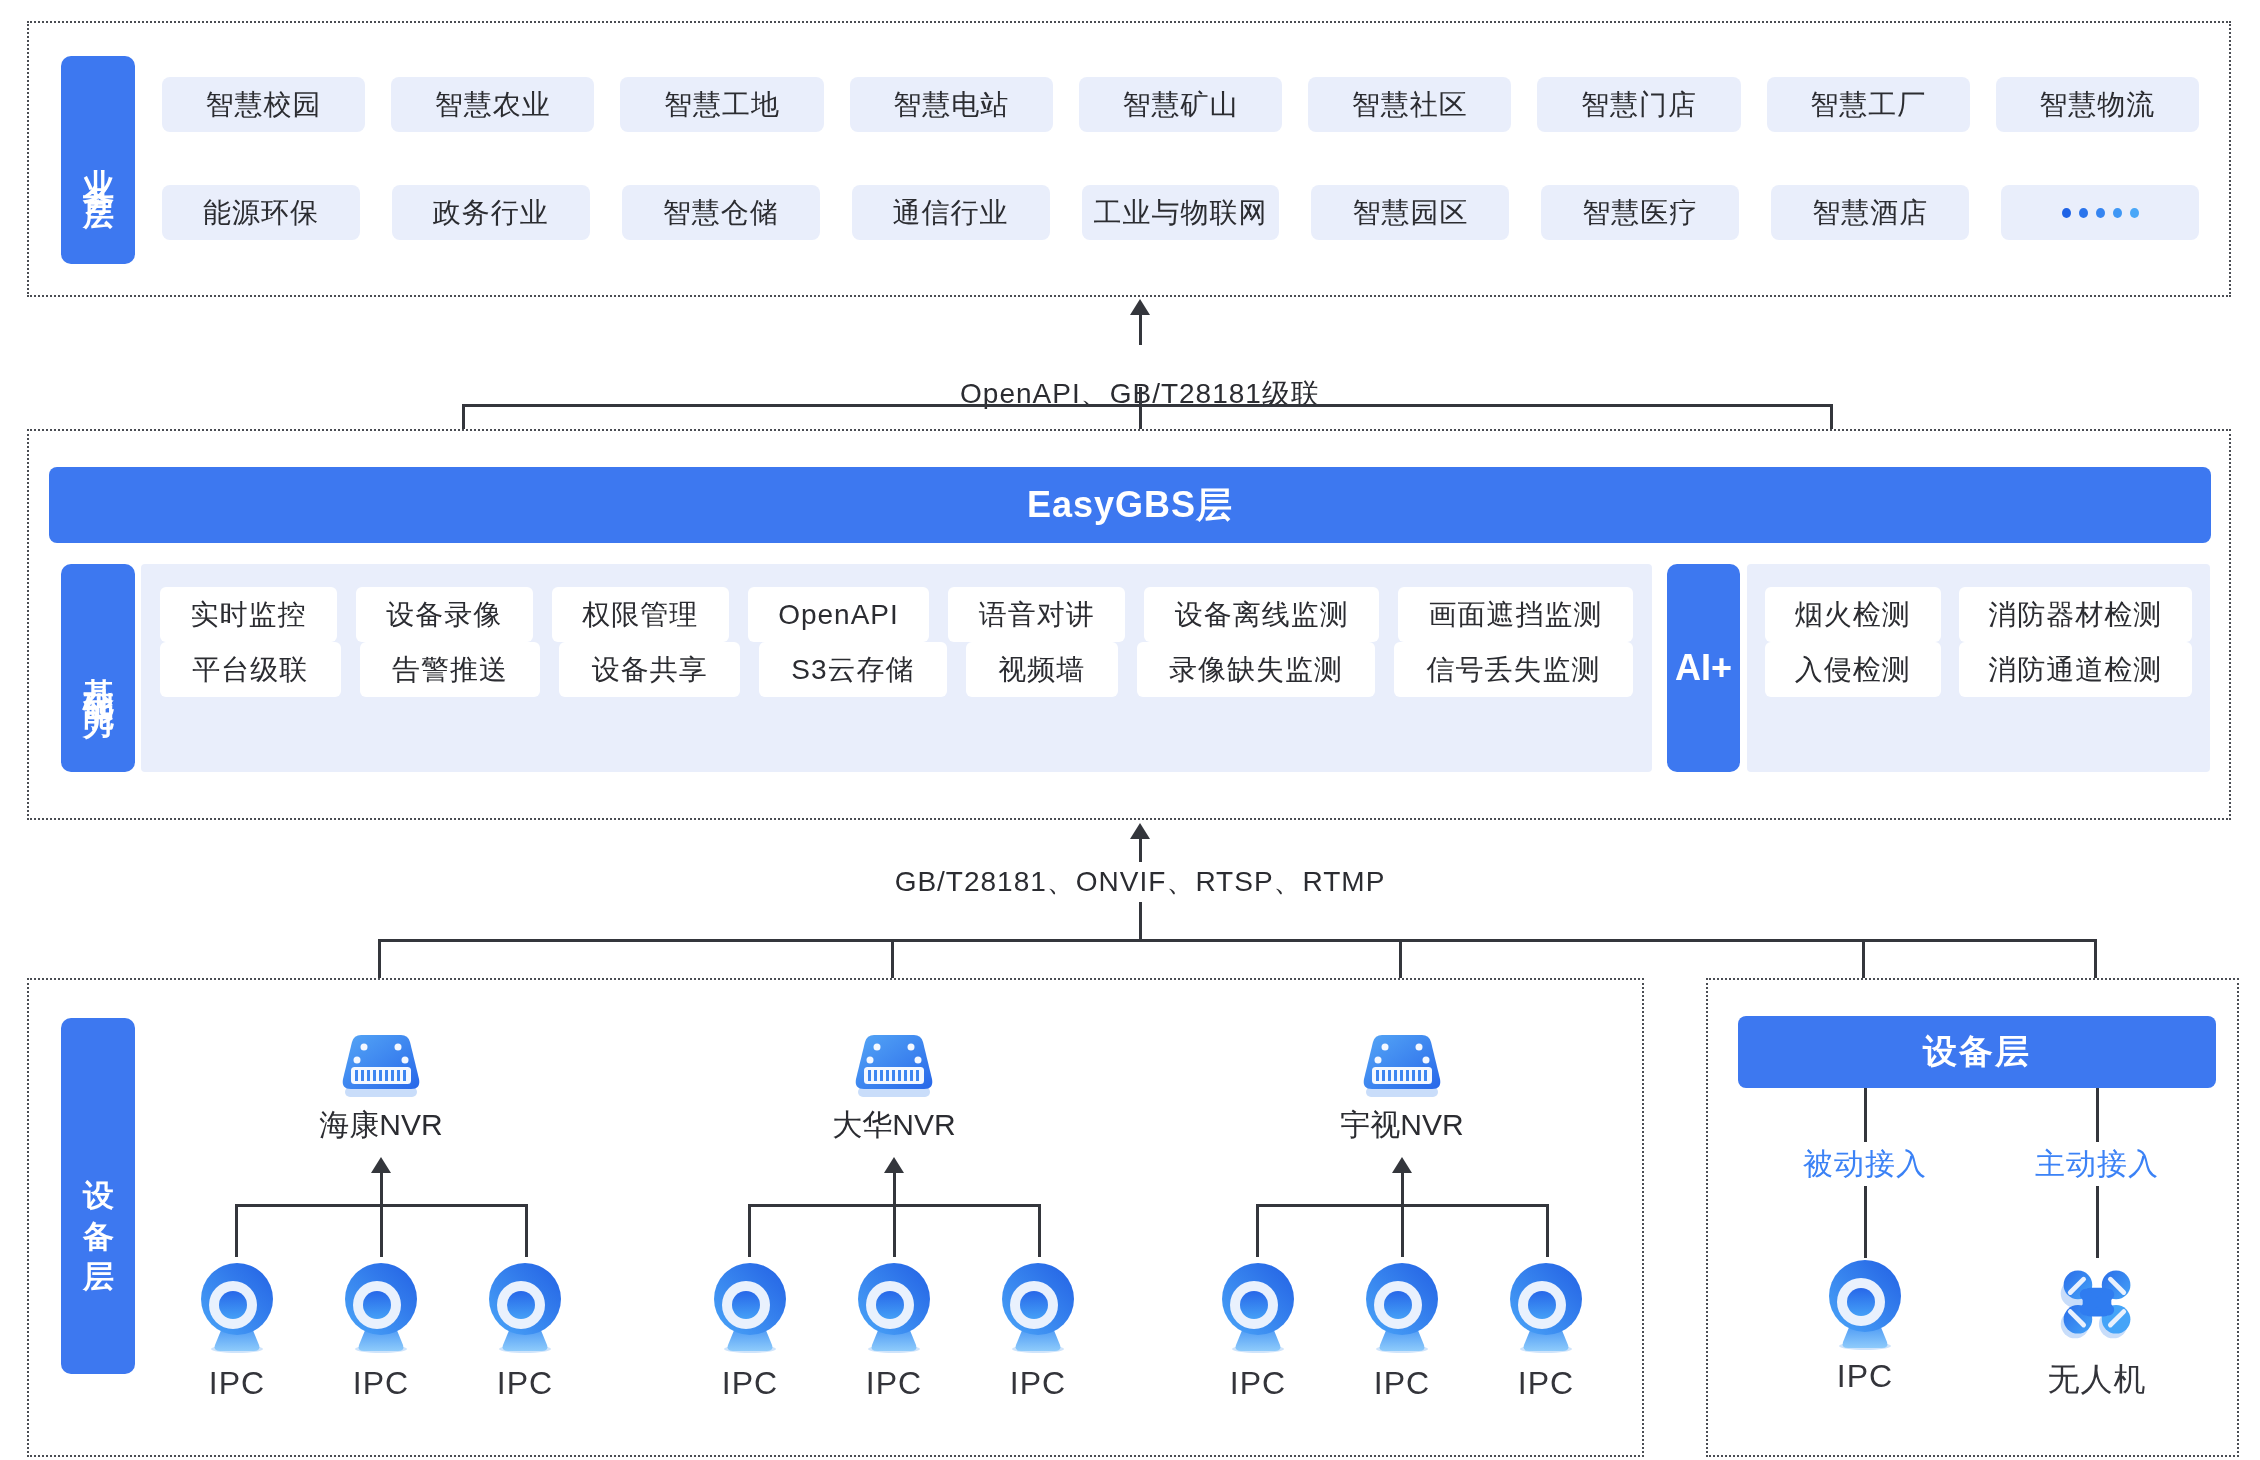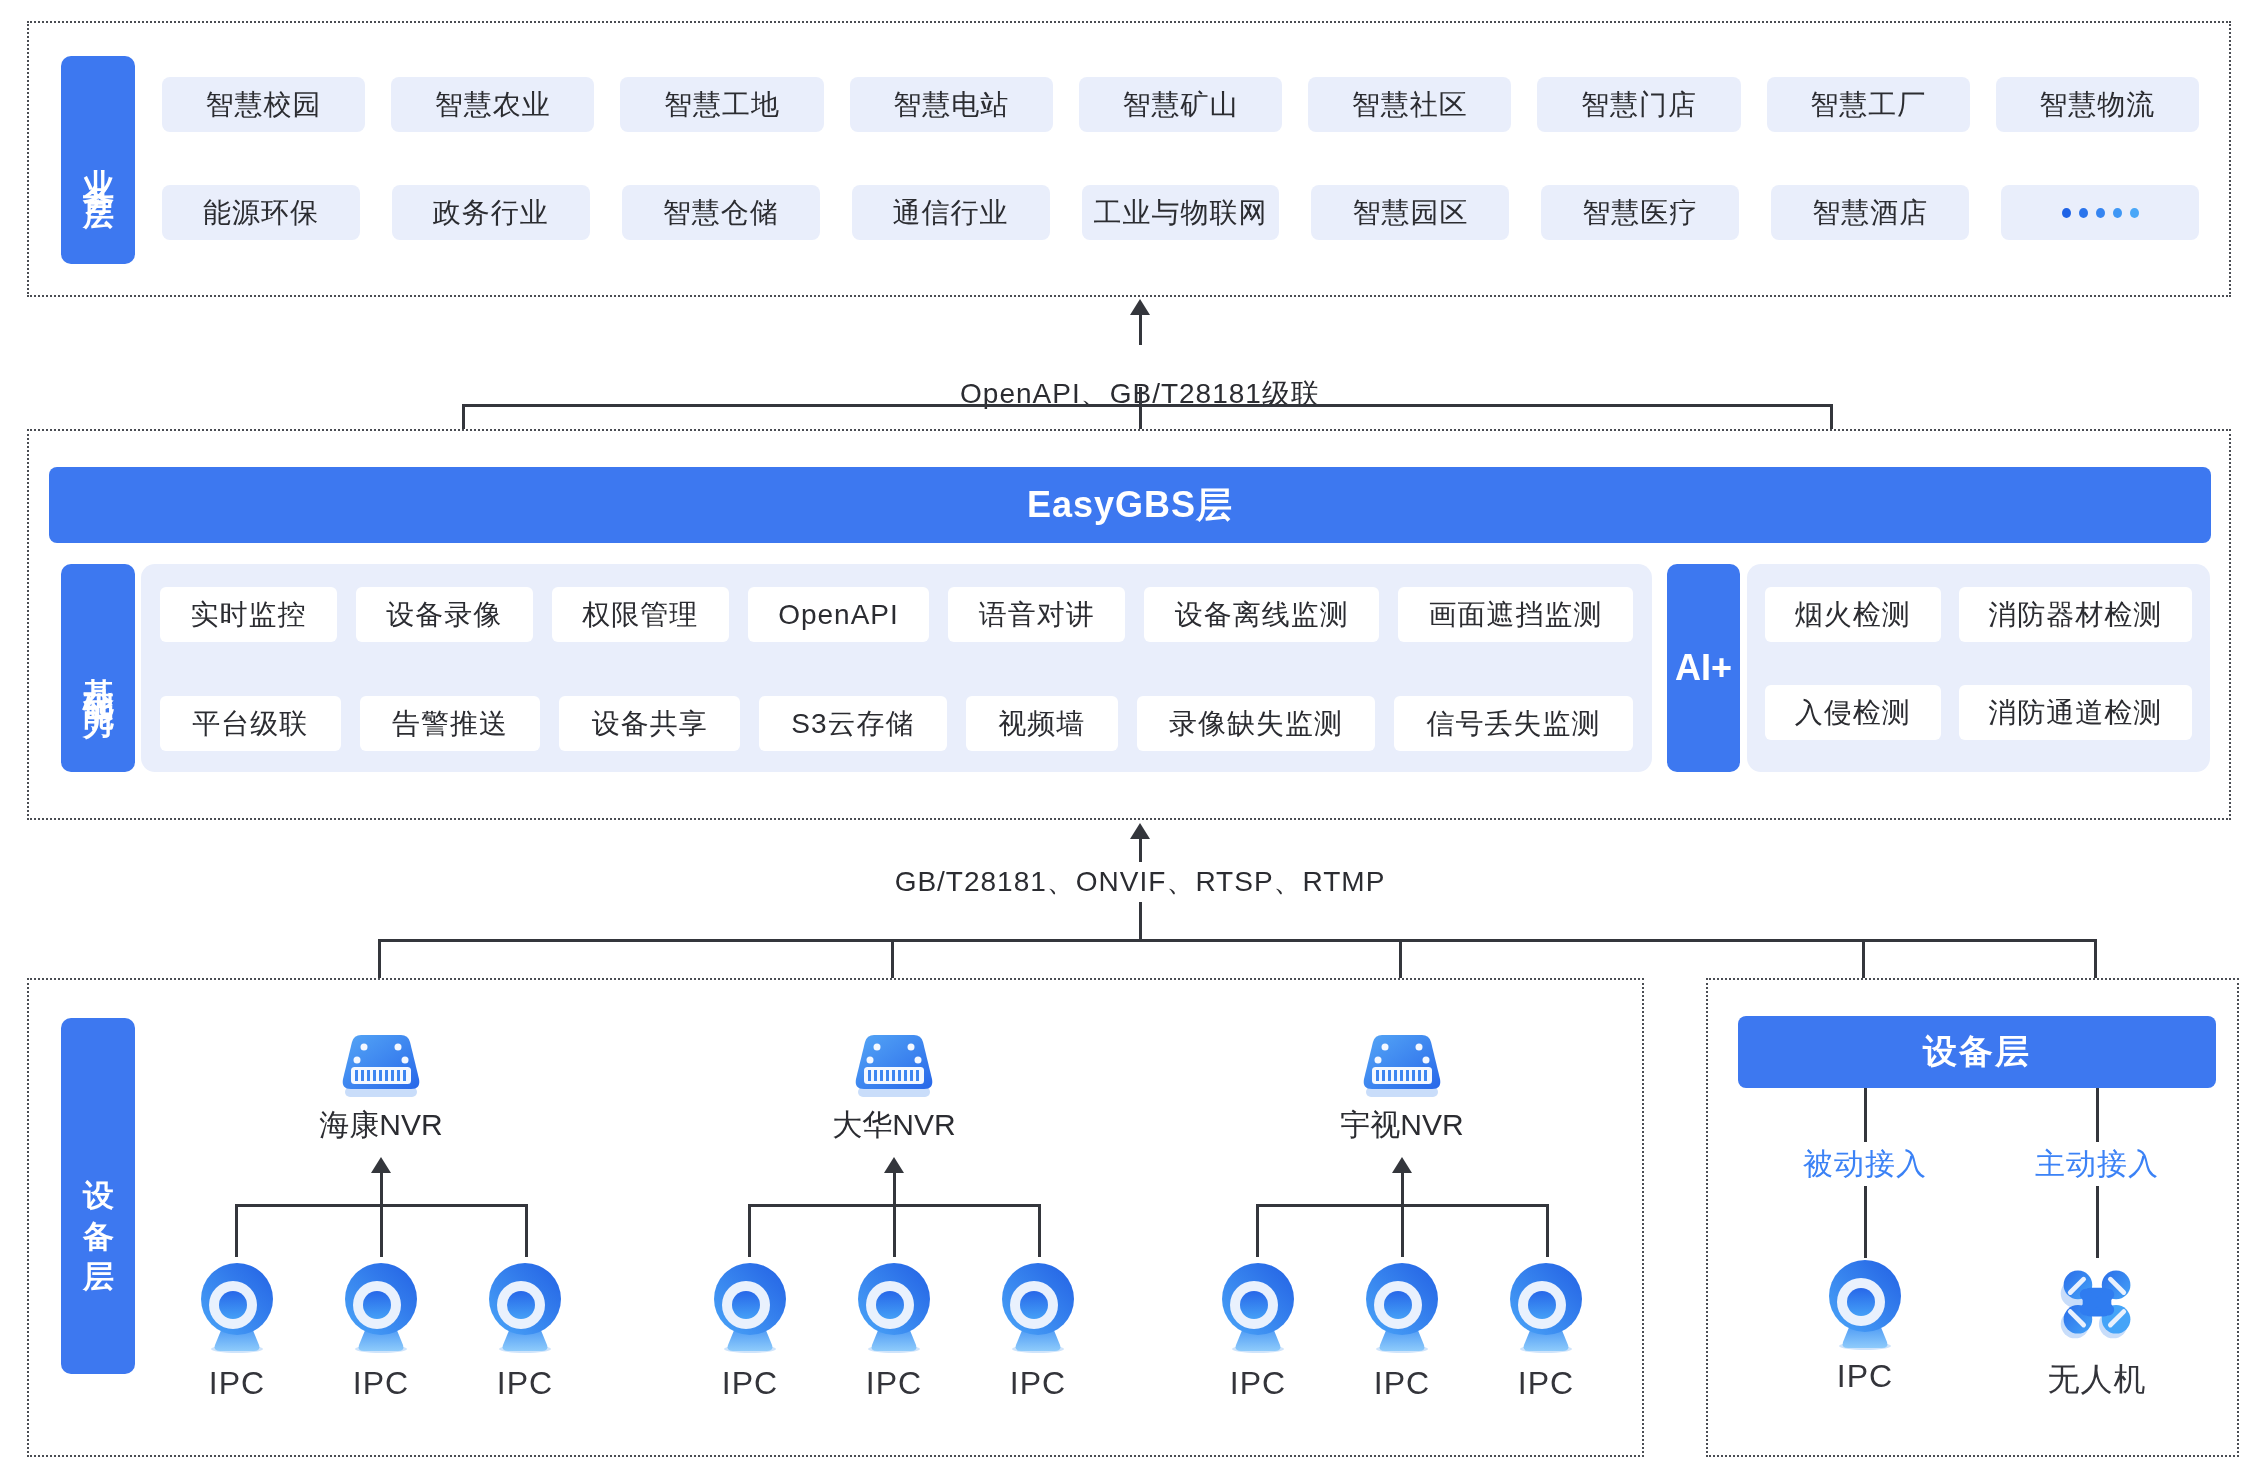--- a/index.html
+++ b/index.html
@@ -21,22 +21,22 @@
     background:#e9eefb;border-radius:8px;display:flex;align-items:center;justify-content:center;
     font-size:28px;letter-spacing:1px;color:#2b2c31;white-space:nowrap;
   }
   .chip-row{position:absolute;display:flex;gap:26px;height:55px;}
   .chip-row .chip{flex:1 1 0;}
 
   .white-row{display:flex;gap:19px;height:55px;}
   .white-row .chip{background:#ffffff;border-radius:6px;flex:1 1 auto;padding:0 26px;}
 
   .cap-container{
-    position:absolute;background:#e9eefb;border-radius:14px;box-sizing:border-box;
-    padding:23px 19px 21px;display:flex;flex-direction:column;justify-content:space-between;
+    position:absolute;background:#e9eefb;border-radius:4px;box-sizing:border-box;
+    padding:23px 19px 21px;display:flex;flex-direction:column;
   }
 
   .banner{
     position:absolute;background:#3d78f0;border-radius:8px;color:#ffffff;
     display:flex;align-items:center;justify-content:center;font-weight:700;
   }
 
   
   .line{position:absolute;background:#34363c;}
   .hline{height:3px;}

